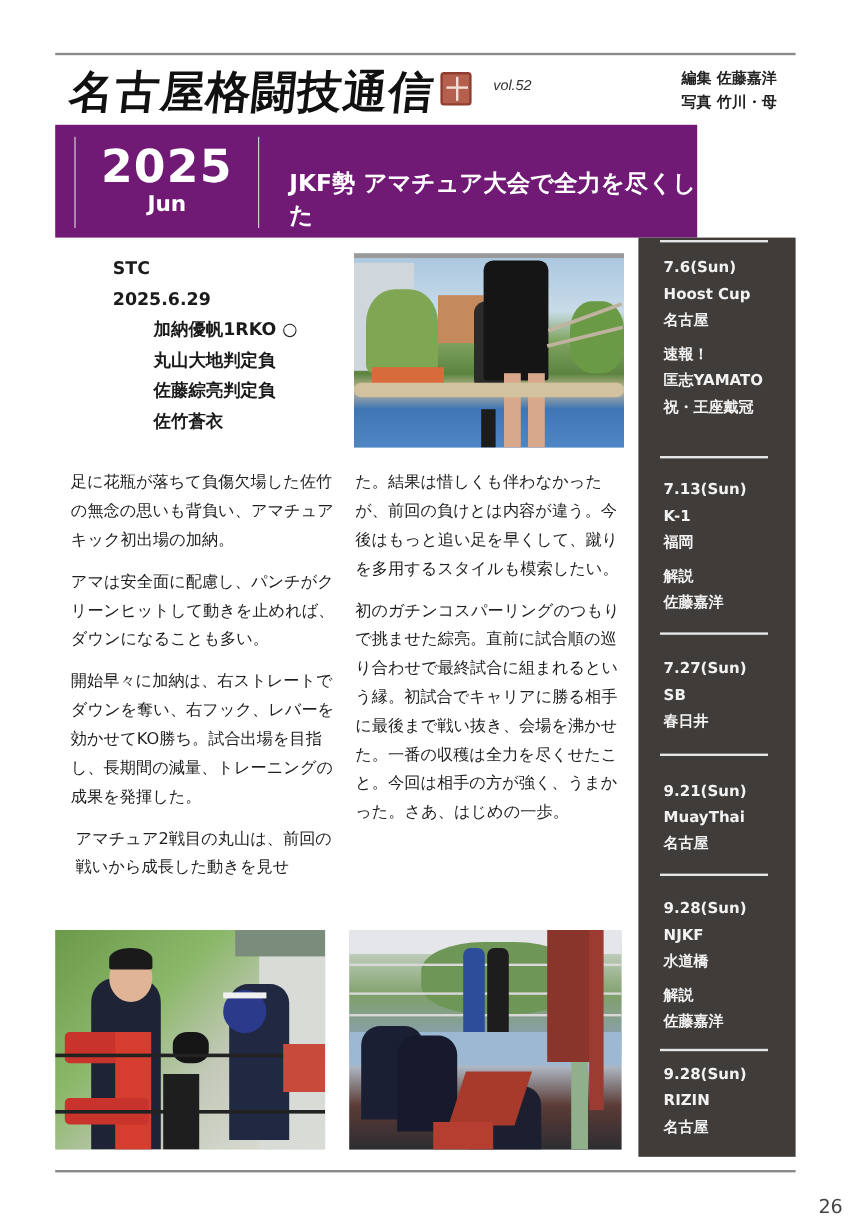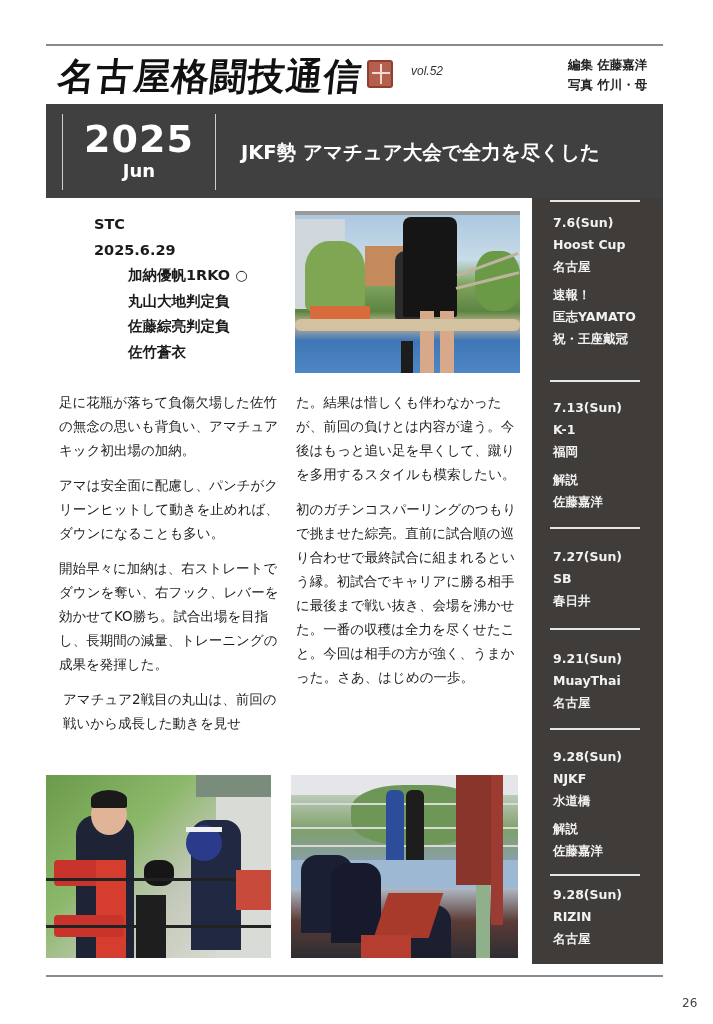--- a/index.html
+++ b/index.html
@@ -7,21 +7,21 @@
   body { position:relative; font-family:"DejaVu Sans", sans-serif; color:#1e1e1e; }
 
   .top-rule { position:absolute; left:46px; top:44px; width:617px; height:2px; background:#8a8a8a; }
   .masthead-title { position:absolute; left:58px; top:52px; font-family:"DejaVu Serif", serif; font-size:37px; font-weight:bold; letter-spacing:1px; color:#111; line-height:48px; transform:skewX(-6deg); }
   .seal { position:absolute; left:367px; top:60px; width:26px; height:28px; background:#b5604f; border-radius:3px; border:2px solid #8f3e30; }
   .seal::before { content:""; position:absolute; left:11px; top:2px; width:2px; height:20px; background:#f2dcd5; }
   .seal::after { content:""; position:absolute; left:3px; top:10px; width:18px; height:2px; background:#f2dcd5; }
   .vol { position:absolute; left:411px; top:64px; font-family:Liberation Sans, sans-serif; font-style:italic; font-size:12px; color:#333; }
   .credits { position:absolute; left:568px; top:55px; font-size:12.5px; line-height:20px; color:#222; font-weight:bold; }
 
-  .banner { position:absolute; left:46px; top:104px; width:617px; height:94px; background:#404040; }
+  .banner { position:absolute; left:46px; top:104px; width:535px; height:94px; background:#701a75; }
   .banner-div-l { position:absolute; left:16px; top:10px; width:1px; height:76px; background:#cfcfcf; }
   .banner-div-r { position:absolute; left:169px; top:10px; width:1px; height:76px; background:#cfcfcf; }
   .year { position:absolute; left:28px; top:13px; width:130px; text-align:center; font-size:38px; font-weight:bold; color:#fff; letter-spacing:1px; line-height:44px; }
   .month { position:absolute; left:28px; top:56px; width:130px; text-align:center; font-size:18px; font-weight:bold; color:#fff; }
   .headline { position:absolute; left:195px; top:35px; font-size:19.5px; font-weight:bold; color:#fff; }
 
   .sidebar { position:absolute; left:532px; top:198px; width:131px; height:766px; background:#3f3c3a; }
   .side-rule { position:absolute; left:18px; width:90px; height:2px; background:#e6e6e6; }
   .side-block { position:absolute; left:21px; font-size:12.5px; font-weight:bold; color:#f2f2f2; }
   .side-block div { line-height:22px; }
@@ -38,21 +38,21 @@
   .photo-2 { left:46px; top:775px; width:225px; height:183px; background:linear-gradient(135deg,#6b9a4a 0%,#8cb86a 35%,#c2c8b8 60%,#e2e2dc 100%); }
   .photo-3 { left:291px; top:775px; width:227px; height:183px; background:linear-gradient(180deg,#e1e4e8 0%,#7fa06a 30%,#8aa0b2 50%,#b7c6d4 60%,#5b3b35 80%,#2d2d33 100%); }
   .shape { position:absolute; }
 
   .col { position:absolute; font-size:13.5px; line-height:24px; color:#1e1e1e; }
   .col p { margin-bottom:11px; }
   .col-1 { left:49px; top:390px; width:226px;margin-left:10px; }
   .col-2 { left:296px; top:390px; width:228px; }
 
   .bottom-rule { position:absolute; left:46px; top:975px; width:617px; height:2px; background:#8a8a8a; }
-  .page-no { position:absolute; left:682px; top:996px; font-size:12px; color:#444; }
+  .page-no { position:absolute; left:682px; top:996px; font-size:16px; color:#444; }
 </style>
 </head>
 <body>
 
 <div class="top-rule"></div>
 
 <div class="masthead-title">名古屋格闘技通信</div>
 <div class="seal"></div>
 <div class="vol">vol.52</div>
 <div class="credits">

